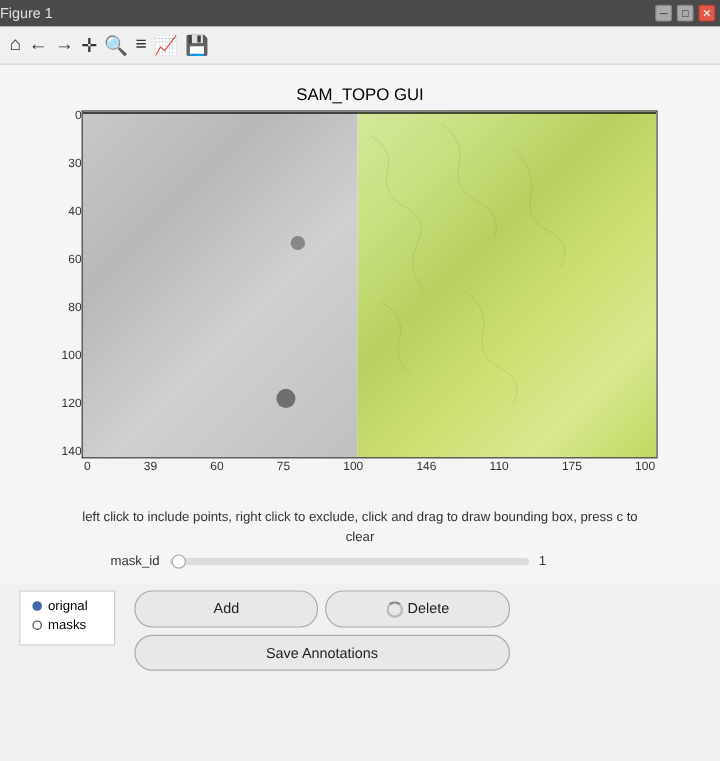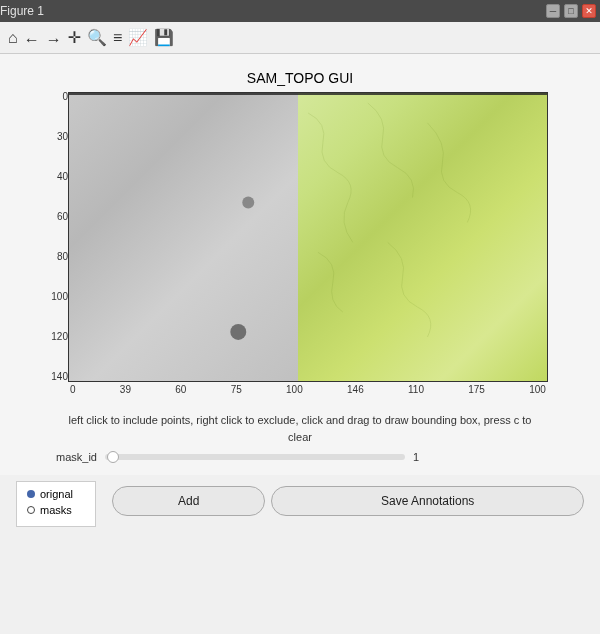--- a/index.html
+++ b/index.html
@@ -127,28 +127,28 @@
       width: 480px;
       font-size: 10px;
       color: #333;
       margin-top: 2px;
       padding: 0 2px;
     }
     .instructions {
       font-size: 11px;
       color: #333;
       text-align: center;
-      margin: 17px auto 4px;
+      margin: 28px auto 4px;
       line-height: 1.5;
       width: 480px;
     }
     .mask-row {
       display: flex;
       align-items: center;
-      margin: 6px 0 4px 40px;
+      margin: 6px 0 4px 76px;
       gap: 8px;
       font-size: 11px;
     }
     .mask-label { min-width: 40px; color: #333; }
     .mask-slider {
       width: 300px;
       height: 6px;
       background: #ddd;
       border-radius: 3px;
       position: relative;
@@ -163,21 +163,21 @@
       position: absolute;
       top: -3px;
       left: 2px;
     }
     .mask-value { font-size: 11px; color: #333; }
     .bottom-section {
       display: flex;
       margin-top: 6px;
       padding: 0 16px;
       gap: 16px;
-      align-items: center;
+      align-items: flex-start;
     }
     .legend-box {
       border: 1px solid #ccc;
       background: white;
       padding: 6px 10px;
       font-size: 11px;
       min-width: 80px;
     }
     .legend-item {
       display: flex;
@@ -325,15 +325,18 @@
       <span>orignal</span>
     </div>
     <div class="legend-item">
       <div class="legend-dot empty"></div>
       <span>masks</span>
     </div>
   </div>
 
   <div class="buttons-grid">
     <button class="action-btn">Add</button>
+    <button class="action-btn">
+      <span class="spinner-icon"></span><span>Delete</span>
+    </button>
     <button class="action-btn wide">Save Annotations</button>
   </div>
 </div>
 
 </body></html>

